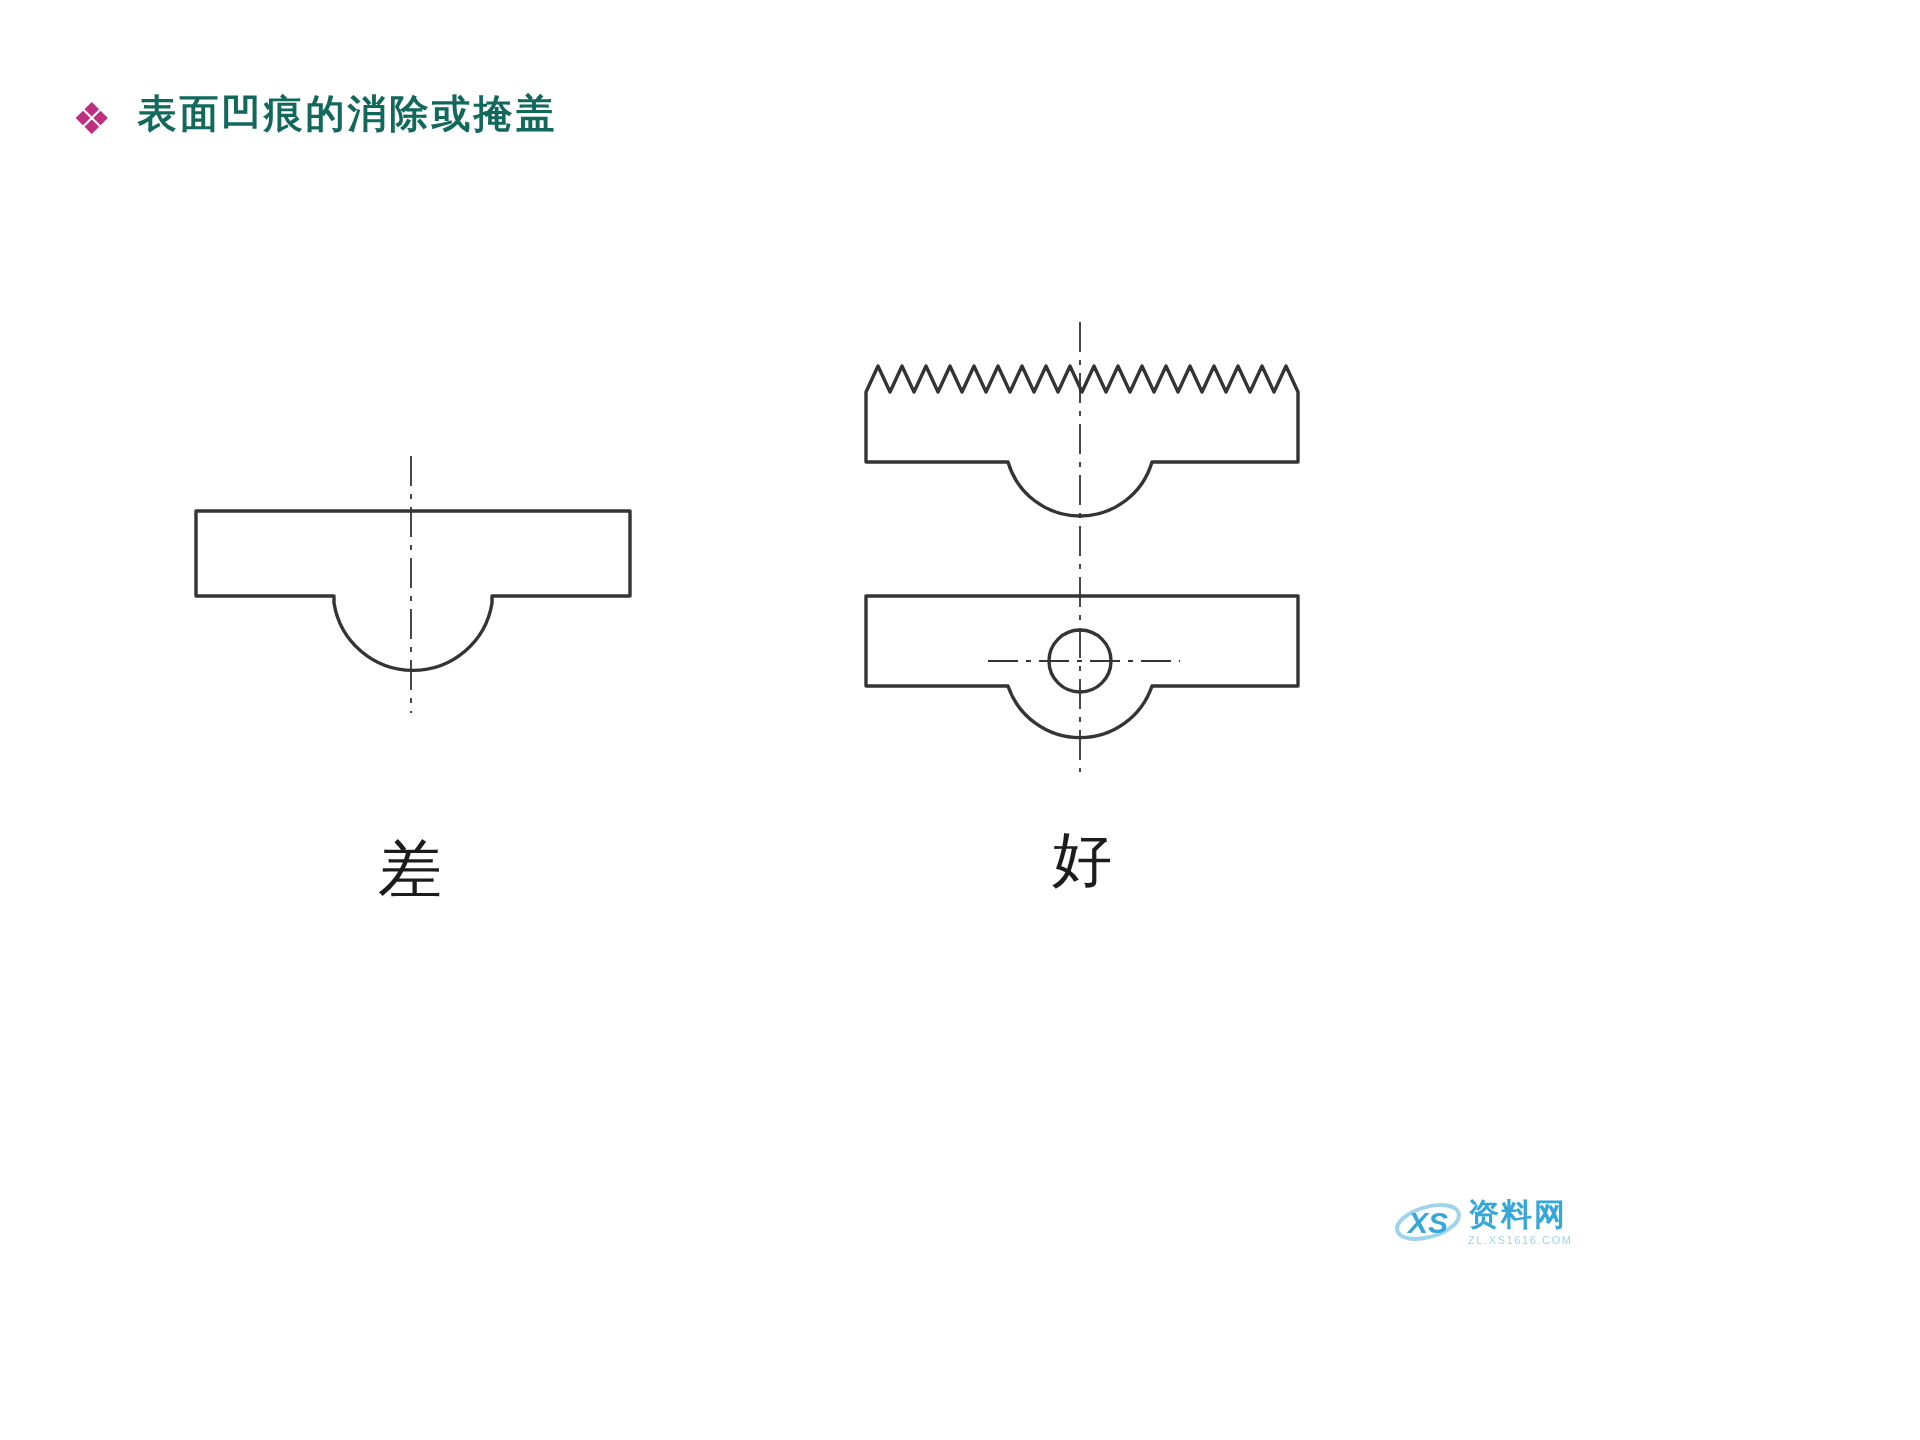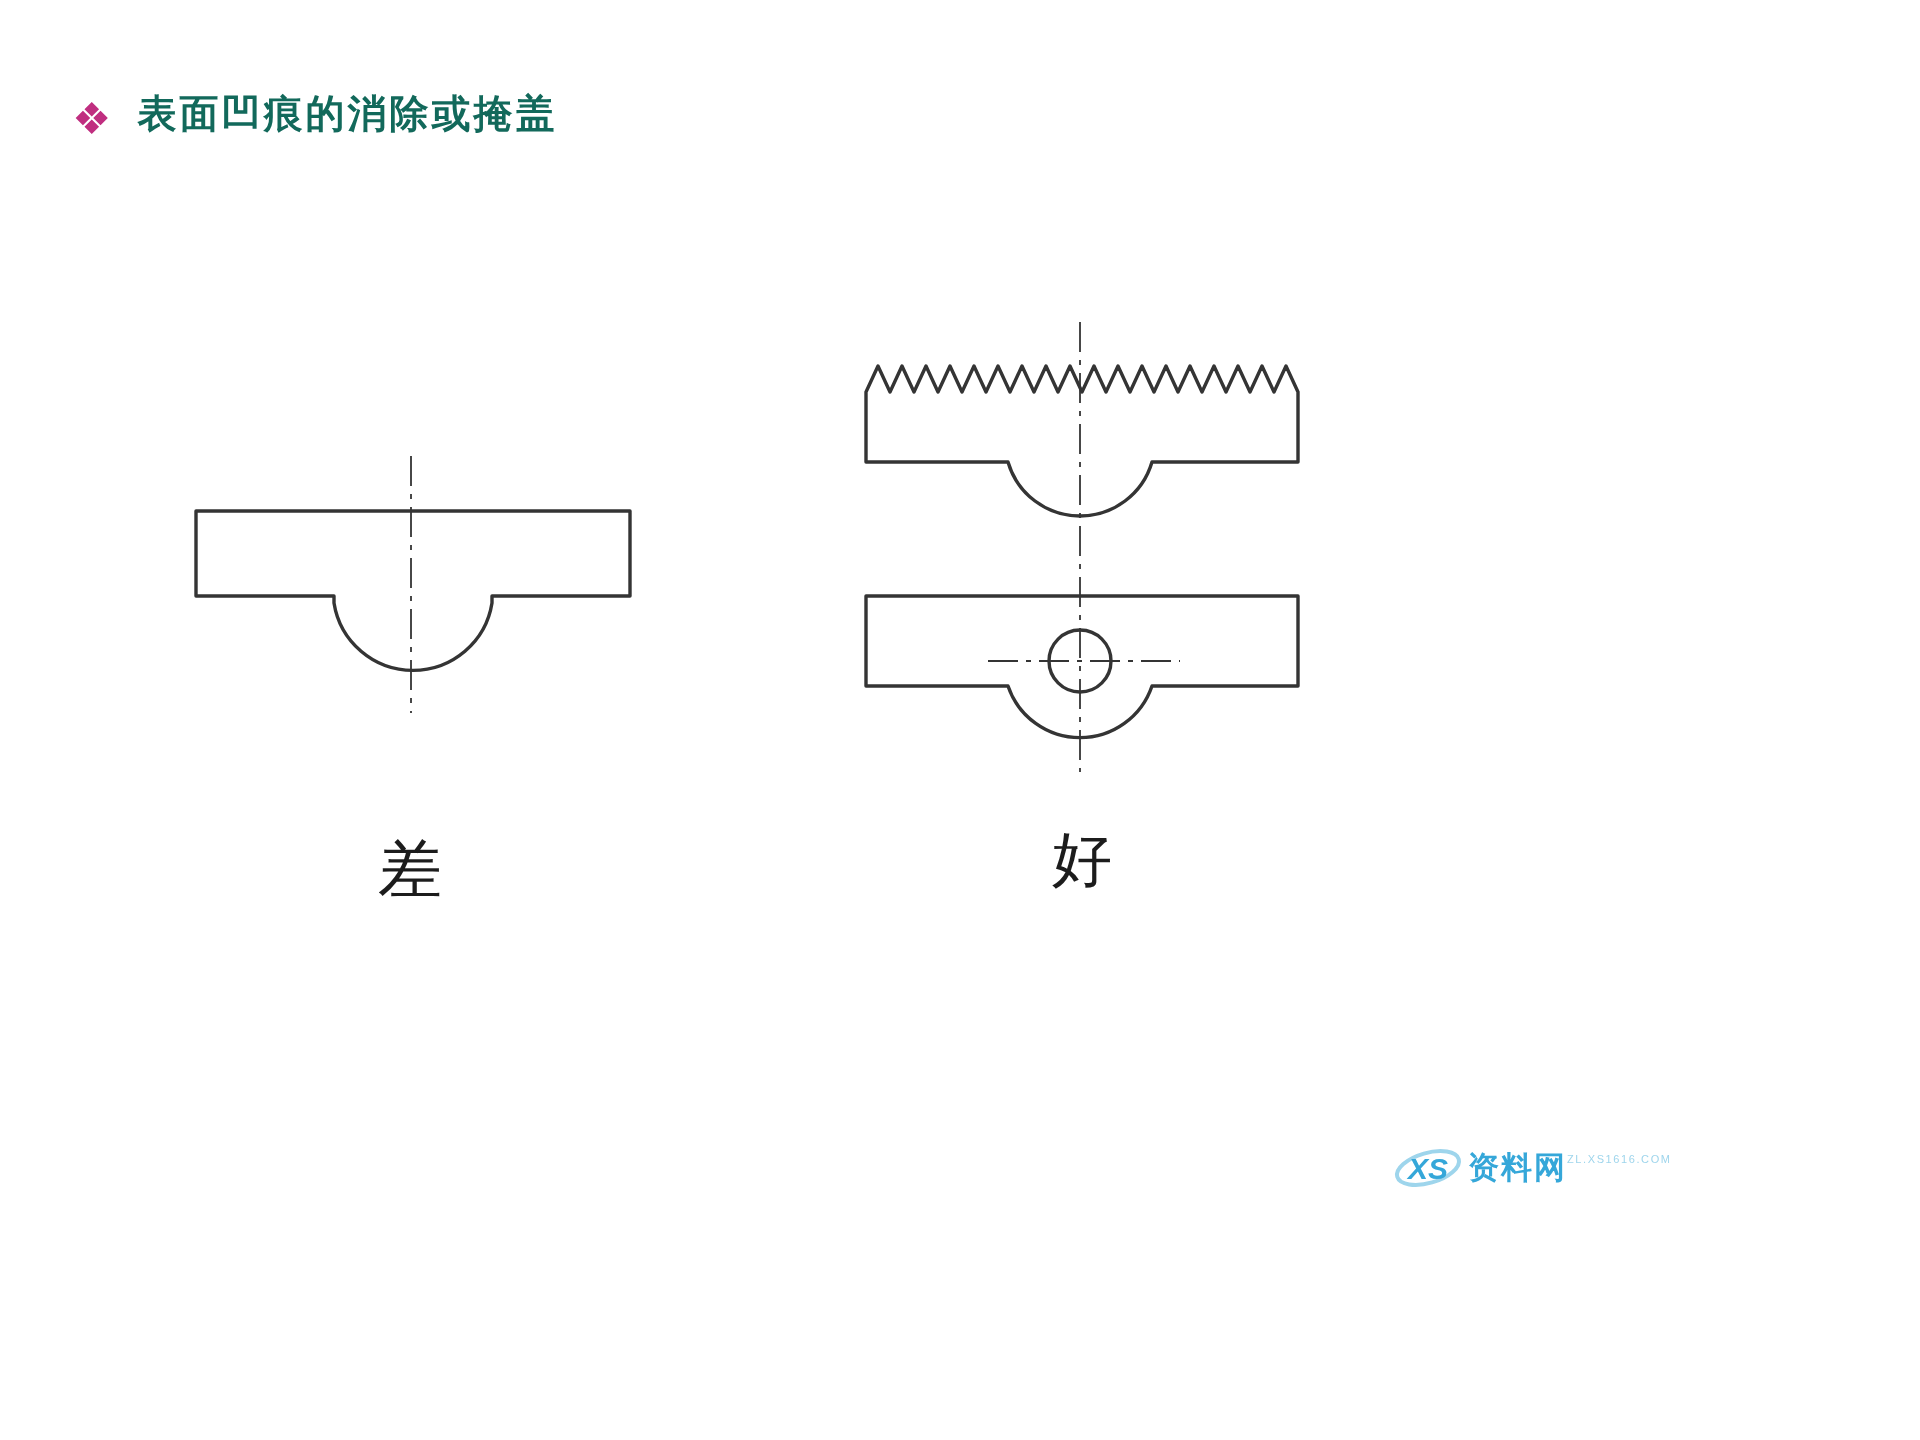--- a/index.html
+++ b/index.html
@@ -64,26 +64,26 @@
     font-family: "Liberation Serif", serif;
     color: #1c1c1c;
   }
   .label-bad  { left: 378px; top: 826px; font-size: 64px; }
   .label-good { left: 1052px; top: 820px; font-size: 60px; }
 
   
   .watermark {
     position: absolute;
     left: 1392px;
-    top: 1138px;
+    top: 1192px;
     display: flex;
     align-items: center;
     gap: 2px;
   }
-  .wm-text { display: flex; flex-direction: row; }
+  .wm-text { display: flex; flex-direction: column; }
   .wm-name {
     color: var(--color-watermark_primary, #35a7d9);
     font-size: 31px;
     font-weight: 700;
     letter-spacing: 2px;
     line-height: 1.1;
   }
   .wm-url {
     color: var(--color-watermark_light, #9ed5ec);
     font-size: 11px;

